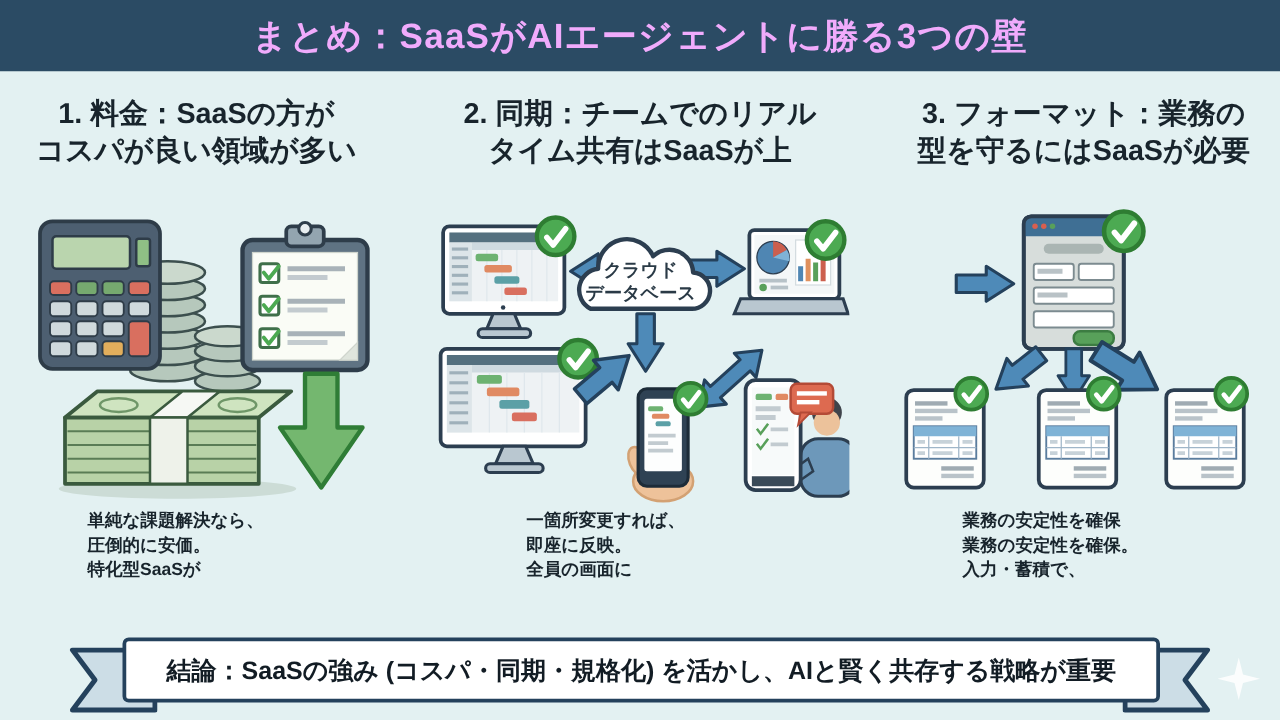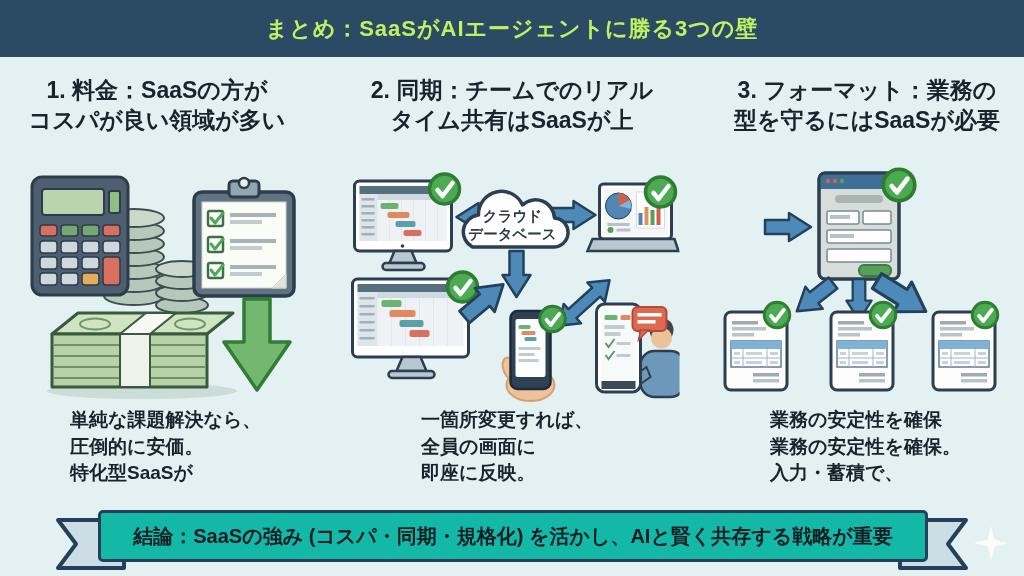--- a/index.html
+++ b/index.html
@@ -1,34 +1,34 @@
 <!DOCTYPE html>
 <html><head>
 <meta charset="utf-8">
 <style>
   html,body{margin:0;padding:0;background:#9aa7ad;}
   .stage{position:relative;width:1024px;height:576px;background:#e3f1f2;overflow:hidden;
          font-family:"Liberation Sans",sans-serif;}
   .topbar{position:absolute;top:0;left:0;right:0;height:57px;background:#2b4b64;
           display:flex;align-items:center;justify-content:center;}
-  .topbar h1{margin:0;color:#bef264;font-size:22px;font-weight:bold;letter-spacing:1px;}
+  .topbar h1{margin:0;color:#f0abfc;font-size:28px;font-weight:bold;letter-spacing:1px;}
   .columns{position:absolute;top:57px;left:0;width:1024px;height:457px;display:flex;gap:41px;}
   .col{position:relative;width:341.33px;height:457px;}
   .colhead{margin:18px 2px 0;text-align:center;font-size:23px;line-height:1.32;
            color:#18242c;font-weight:bold;}
   .colhead span{display:block;}
   .illus{position:absolute;top:102px;left:50%;transform:translateX(-50%);}
-  .caption{position:absolute;top:350px;margin:0;font-size:19px;font-weight:bold;
+  .caption{position:absolute;top:350px;margin:0;font-size:14px;font-weight:bold;
            line-height:1.4;color:#18242c;}
   .caption span{display:block;}
   .cap1{left:70px;} .cap2{left:66px;} .cap3{left:60px;}
   .ribbon{position:absolute;left:0;right:0;bottom:2px;height:64px;}
   .tail{position:absolute;top:8px;}
   .tail.left{left:54px;} .tail.right{right:54px;transform:scaleX(-1);}
-  .banner{position:absolute;left:98px;right:96px;top:0;height:46px;background:#14b8a6;
+  .banner{position:absolute;left:98px;right:96px;top:0;height:46px;background:#ffffff;
           border:3.5px solid #24415c;border-radius:5px;display:flex;align-items:center;
           justify-content:center;}
   .banner span{font-size:20px;font-weight:bold;color:#121c24;white-space:nowrap;}
   .sparkle{position:absolute;right:16px;bottom:16px;width:34px;height:34px;
            background:rgba(255,255,255,0.85);
            clip-path:polygon(50% 0%,60% 40%,100% 50%,60% 60%,50% 100%,40% 60%,0% 50%,40% 40%);}
   svg text{font-family:"Liberation Sans",sans-serif;font-weight:bold;}
 </style>
 </head>
 <body>
@@ -302,22 +302,22 @@
           <g>
             <rect x="288" y="148" width="34" height="24" rx="5" fill="#dd6a50" stroke="#b44a36" stroke-width="2"></rect>
             <polygon points="296,171 304,171 294,181" fill="#dd6a50" stroke="#b44a36" stroke-width="1.5"></polygon>
             <rect x="293" y="154" width="24" height="3.5" fill="#ffffff"></rect>
             <rect x="293" y="161" width="18" height="3.5" fill="#ffffff"></rect>
           </g>
         </g>
       </svg>
       <p class="caption cap2">
         <span>一箇所変更すれば、</span>
+        <span>即座に反映。</span>
         <span>全員の画面に</span>
-        <span>即座に反映。</span>
       </p>
     </section>
 
     <section class="col">
       <h2 class="colhead">
         <span>3. フォーマット：業務の</span>
         <span>型を守るにはSaaSが必要</span>
       </h2>
       <svg class="illus" width="320" height="250" viewBox="0 0 320 250">
         <g>

